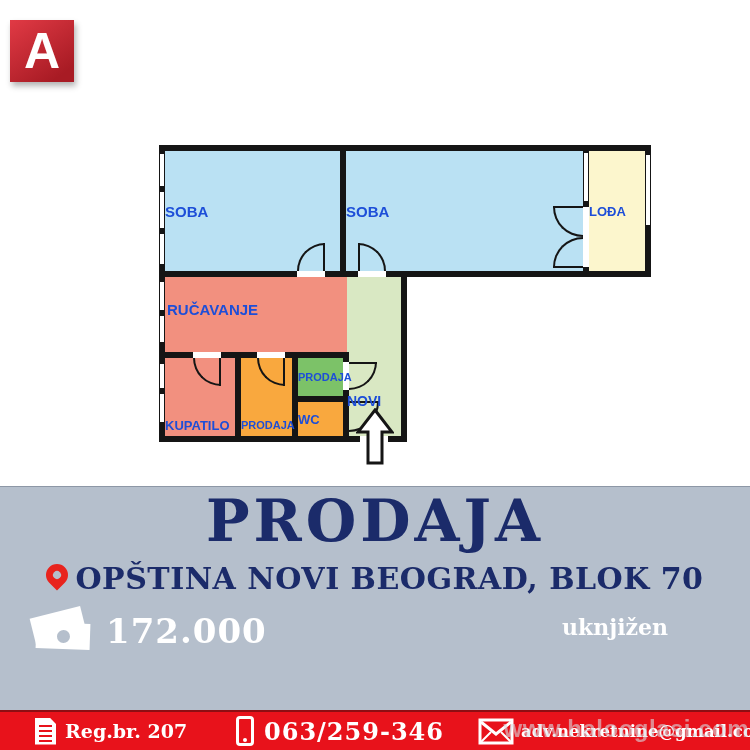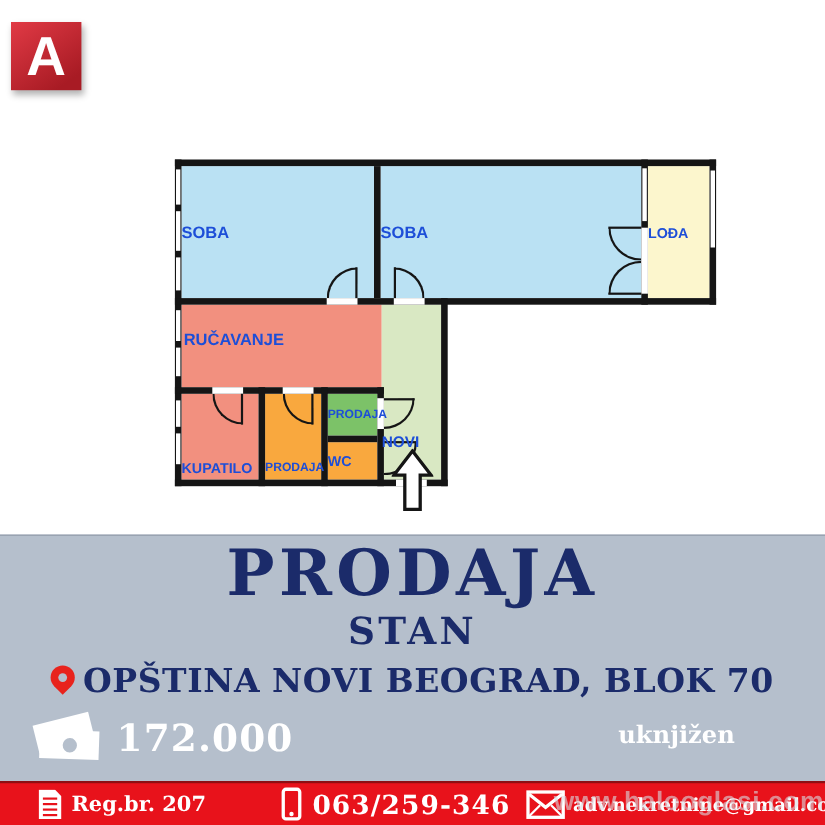--- a/index.html
+++ b/index.html
@@ -159,21 +159,20 @@
   <div class="rlabel" style="left:12px;top:162px;width:145px;font-size:15px;">RUČAVANJE</div>
   <div class="rlabel" style="left:10px;top:279px;width:70px;font-size:13px;">KUPATILO</div>
   <div class="rlabel" style="left:86px;top:280px;width:51px;font-size:11px;">PRODAJA</div>
   <div class="rlabel" style="left:143px;top:232px;width:45px;font-size:11px;">PRODAJA</div>
   <div class="rlabel" style="left:143px;top:273px;width:45px;font-size:13px;">WC</div>
   <div class="rlabel" style="left:192px;top:254px;width:54px;font-size:14px;">NOVI</div>
 </div>
 
 <div class="info">
   <div class="prodaja">PRODAJA</div>
-  <div class="stan">STAN</div>
   <div class="locrow">
     <span class="pin"></span>
     <span class="loctext">OPŠTINA NOVI BEOGRAD, BLOK 70</span>
   </div>
 
   <div class="pricerow">
 
     <div class="pgroup" style="left:28px;top:2px;gap:12px;">
       <span class="money">
         <i class="note-back"></i>
@@ -194,21 +193,21 @@
 <div class="footer">
   <div class="fgroup" style="left:35px;">
     <span class="doc">
       <i style="top:7px;"></i>
         <i style="top:12px;"></i>
         <i style="top:17px;"></i>
         <i style="top:22px;"></i>
     </span>
     <span class="ftext" style="font-size:19px;">Reg.br. 207</span>
   </div>
-  <div class="fgroup" style="left:256px;">
+  <div class="fgroup" style="left:236px;">
     <span class="phone">
         <i></i>
       </span>
     <span class="ftext" style="font-size:24px;letter-spacing:1px;">063/259-346</span>
   </div>
   <div class="fgroup" style="left:478px;">
     <svg width="36" height="27" viewBox="0 0 36 27" style="margin-right:7px;">
       <rect x="2" y="2" width="32" height="23" fill="none" stroke="#ffffff" stroke-width="3"></rect>
       <polyline points="3,4 18,16 33,4" fill="none" stroke="#ffffff" stroke-width="3"></polyline>
       <line x1="3" y1="24" x2="13" y2="14" stroke="#ffffff" stroke-width="2"></line>

